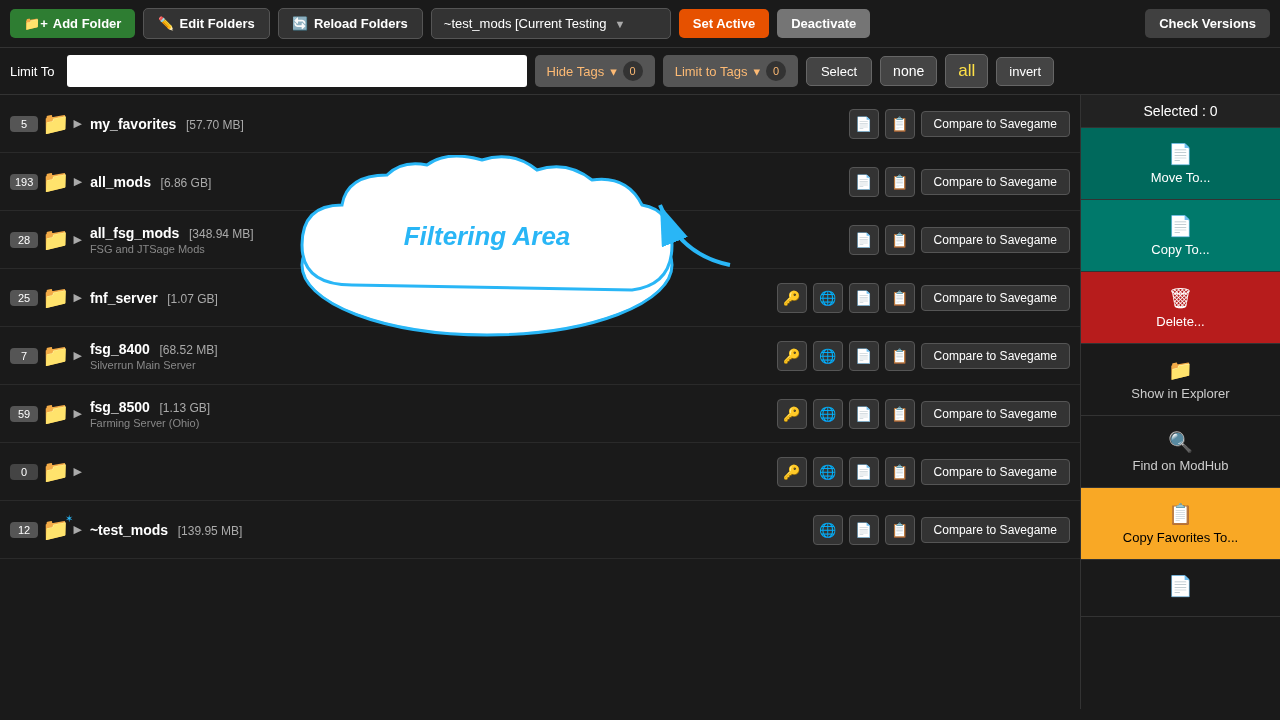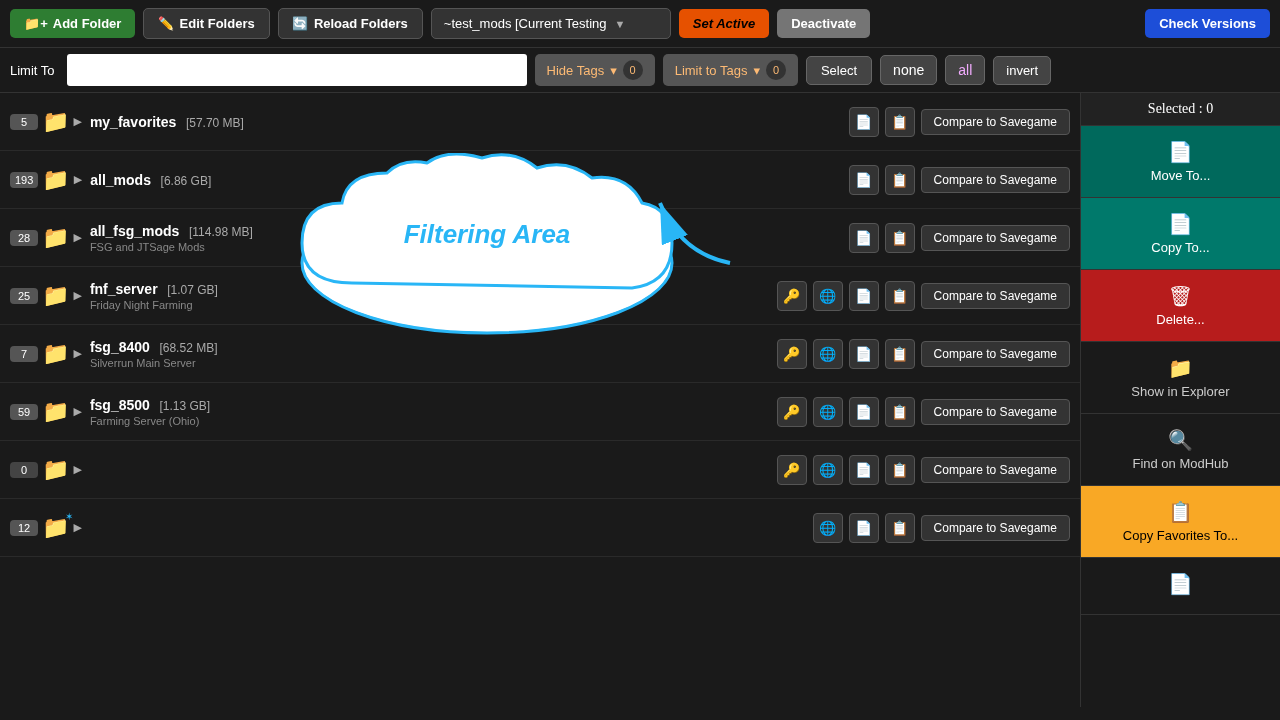--- a/index.html
+++ b/index.html
@@ -43,23 +43,23 @@
       border-radius: 5px;
       padding: 7px 12px;
       font-size: 13px;
       display: flex;
       align-items: center;
       gap: 8px;
       min-width: 240px;
     }
     .dropdown-arrow { font-size: 11px; color: #aaa; }
 
-    .set-active-btn { background: #e65100; color: #000000; font-style: italic; }
+    .set-active-btn { background: #e65100; color: #ffffff; }
     .deactivate-btn { background: #757575; color: #fff; }
-    .check-versions-btn { background: #1d4ed8; color: #fff; margin-left: auto; }
+    .check-versions-btn { background: #404040; color: #fff; margin-left: auto; }
 
     
     .filter-toolbar {
       display: flex;
       align-items: center;
       gap: 8px;
       padding: 6px 10px;
       background: #1a1a1a;
       border-bottom: 1px solid #333;
     }
@@ -104,21 +104,21 @@
     .select-btn {
       background: #444;
       color: #fff;
       border: 1px solid #666;
       border-radius: 5px;
       padding: 6px 14px;
       font-size: 13px;
       cursor: pointer;
     }
     .none-btn { background: #444; color: #fff; border: 1px solid #666; border-radius: 5px; padding: 6px 12px; font-size: 14px; cursor: pointer; }
-    .all-btn  { background: #444; color: #f0abfc; border: 1px solid #666; border-radius: 5px; padding: 6px 12px; font-size: 14px; cursor: pointer; }
+    .all-btn  { background: #444; color: #fde047; border: 1px solid #666; border-radius: 5px; padding: 6px 12px; font-size: 17px; cursor: pointer; }
     .invert-btn { background: #444; color: #fff; border: 1px solid #666; border-radius: 5px; padding: 6px 12px; font-size: 13px; cursor: pointer; text-align: right; }
 
     
     .main-area {
       display: flex;
       height: calc(720px - 106px);
     }
 
     
     .mod-list {
@@ -224,21 +224,20 @@
       flex-direction: column;
       gap: 0;
     }
     .sidebar-selected {
       background: #222;
       text-align: center;
       padding: 8px;
       font-size: 14px;
       color: #fff;
       border-bottom: 1px solid #333;
-      font-family: Liberation Serif, serif;
     }
     .sidebar-btn {
       display: flex;
       flex-direction: column;
       align-items: center;
       justify-content: center;
       gap: 4px;
       padding: 14px 10px;
       border: none;
       cursor: pointer;
@@ -359,38 +358,37 @@
         <button class="icon-btn">📋</button>
         <button class="compare-btn">Compare to Savegame</button>
       </div>
     </div>
         <div class="mod-row">
       <span class="mod-count-badge" style="background:#555">28</span>
       <span class="mod-folder-icon">📁</span>
       <span class="expand-arrow">▶</span>
       <div class="mod-name-block">
         <span class="mod-name">all_fsg_mods</span>
-        <span class="mod-size">[114.98 MB]</span>
+        <span class="mod-size">[348.94 MB]</span>
         <span class="mod-subtitle">FSG and JTSage Mods</span>
       </div>
       <div class="mod-actions">
 
         <button class="icon-btn">📄</button>
         <button class="icon-btn">📋</button>
         <button class="compare-btn">Compare to Savegame</button>
       </div>
     </div>
         <div class="mod-row">
       <span class="mod-count-badge" style="background:#555">25</span>
       <span class="mod-folder-icon">📁</span>
       <span class="expand-arrow">▶</span>
       <div class="mod-name-block">
         <span class="mod-name">fnf_server</span>
         <span class="mod-size">[1.07 GB]</span>
-        <span class="mod-subtitle">Friday Night Farming</span>
       </div>
       <div class="mod-actions">
         <button class="icon-btn">🔑</button>
         <button class="icon-btn">🌐</button>
         <button class="icon-btn">📄</button>
         <button class="icon-btn">📋</button>
         <button class="compare-btn">Compare to Savegame</button>
       </div>
     </div>
         <div class="mod-row">
@@ -436,20 +434,25 @@
         <button class="icon-btn">🌐</button>
         <button class="icon-btn">📄</button>
         <button class="icon-btn">📋</button>
         <button class="compare-btn">Compare to Savegame</button>
       </div>
     </div>
         <div class="mod-row">
       <span class="mod-count-badge" style="background:#555">12</span>
       <span class="mod-folder-icon" style="color:#f9a825; position:relative;">📁<span style="position:absolute;top:-4px;right:-4px;font-size:10px;color:#29b6f6">✶</span></span>
       <span class="expand-arrow">▶</span>
+      <div class="mod-name-block">
+        <span class="mod-name">~test_mods</span>
+        <span class="mod-size">[139.95 MB]</span>
+        
+      </div>
       <div class="mod-actions">
 
         <button class="icon-btn">🌐</button>
         <button class="icon-btn">📄</button>
         <button class="icon-btn">📋</button>
         <button class="compare-btn">Compare to Savegame</button>
       </div>
     </div>
       </div>
 

